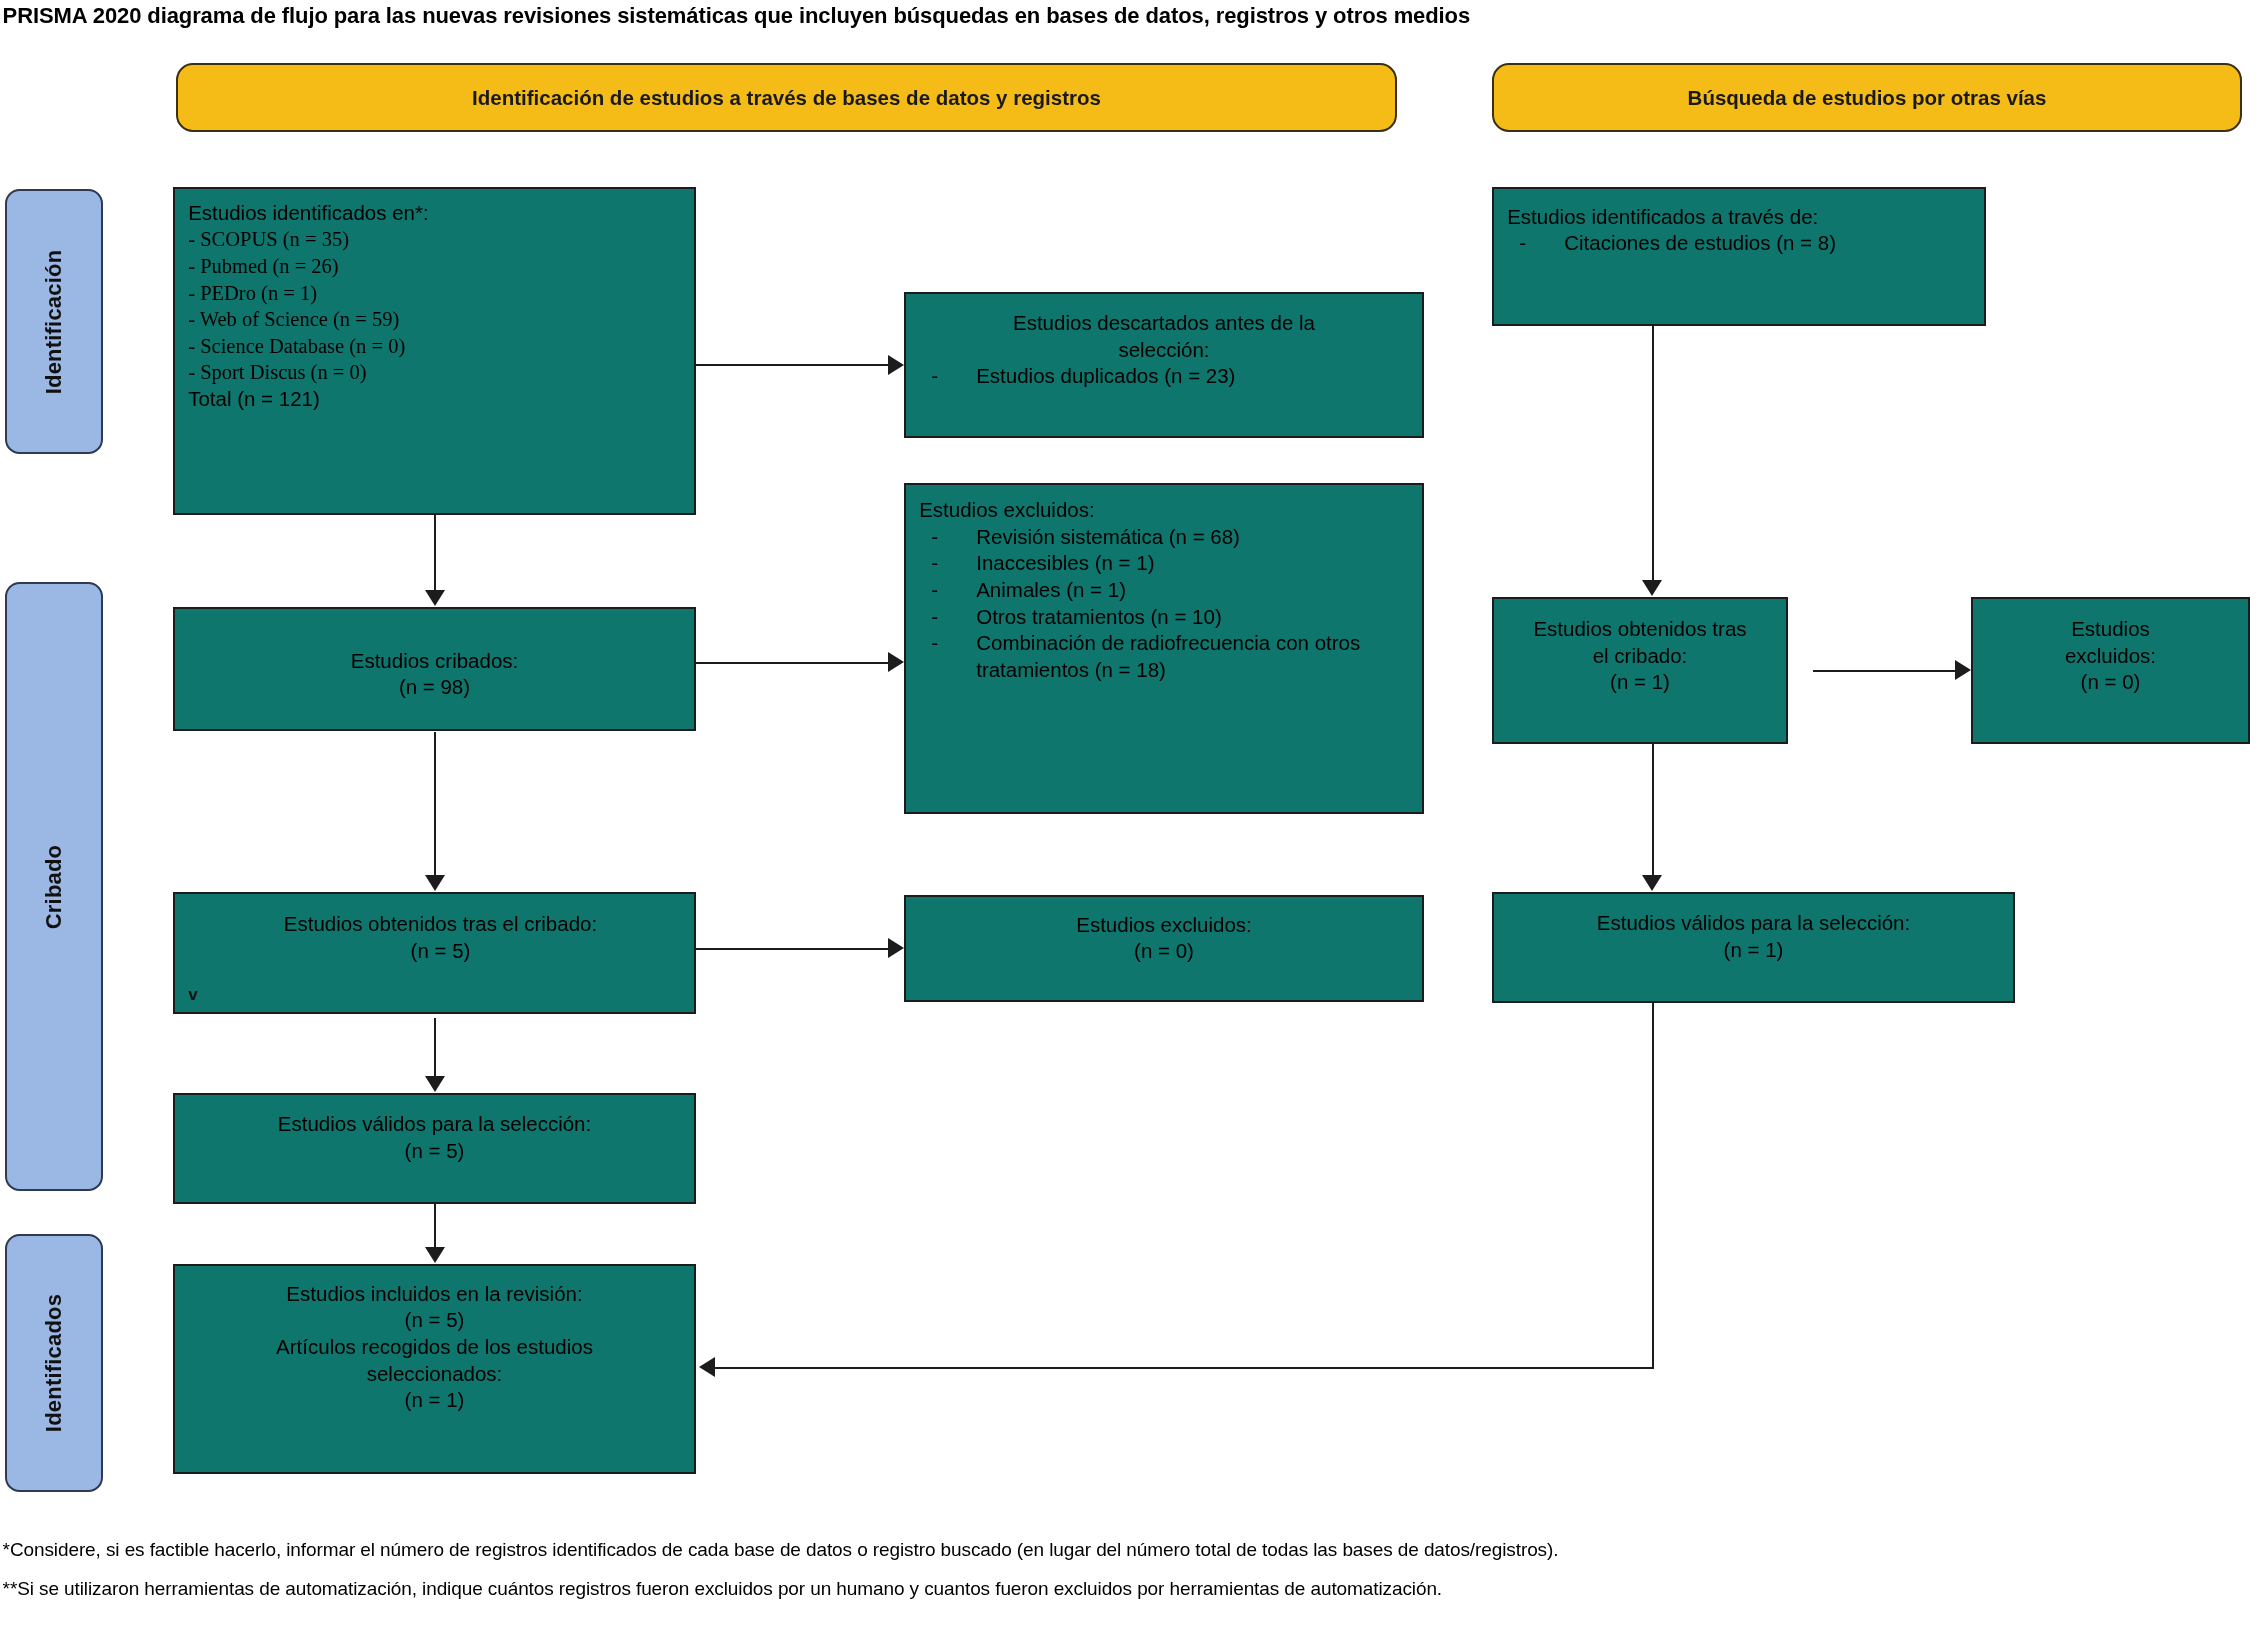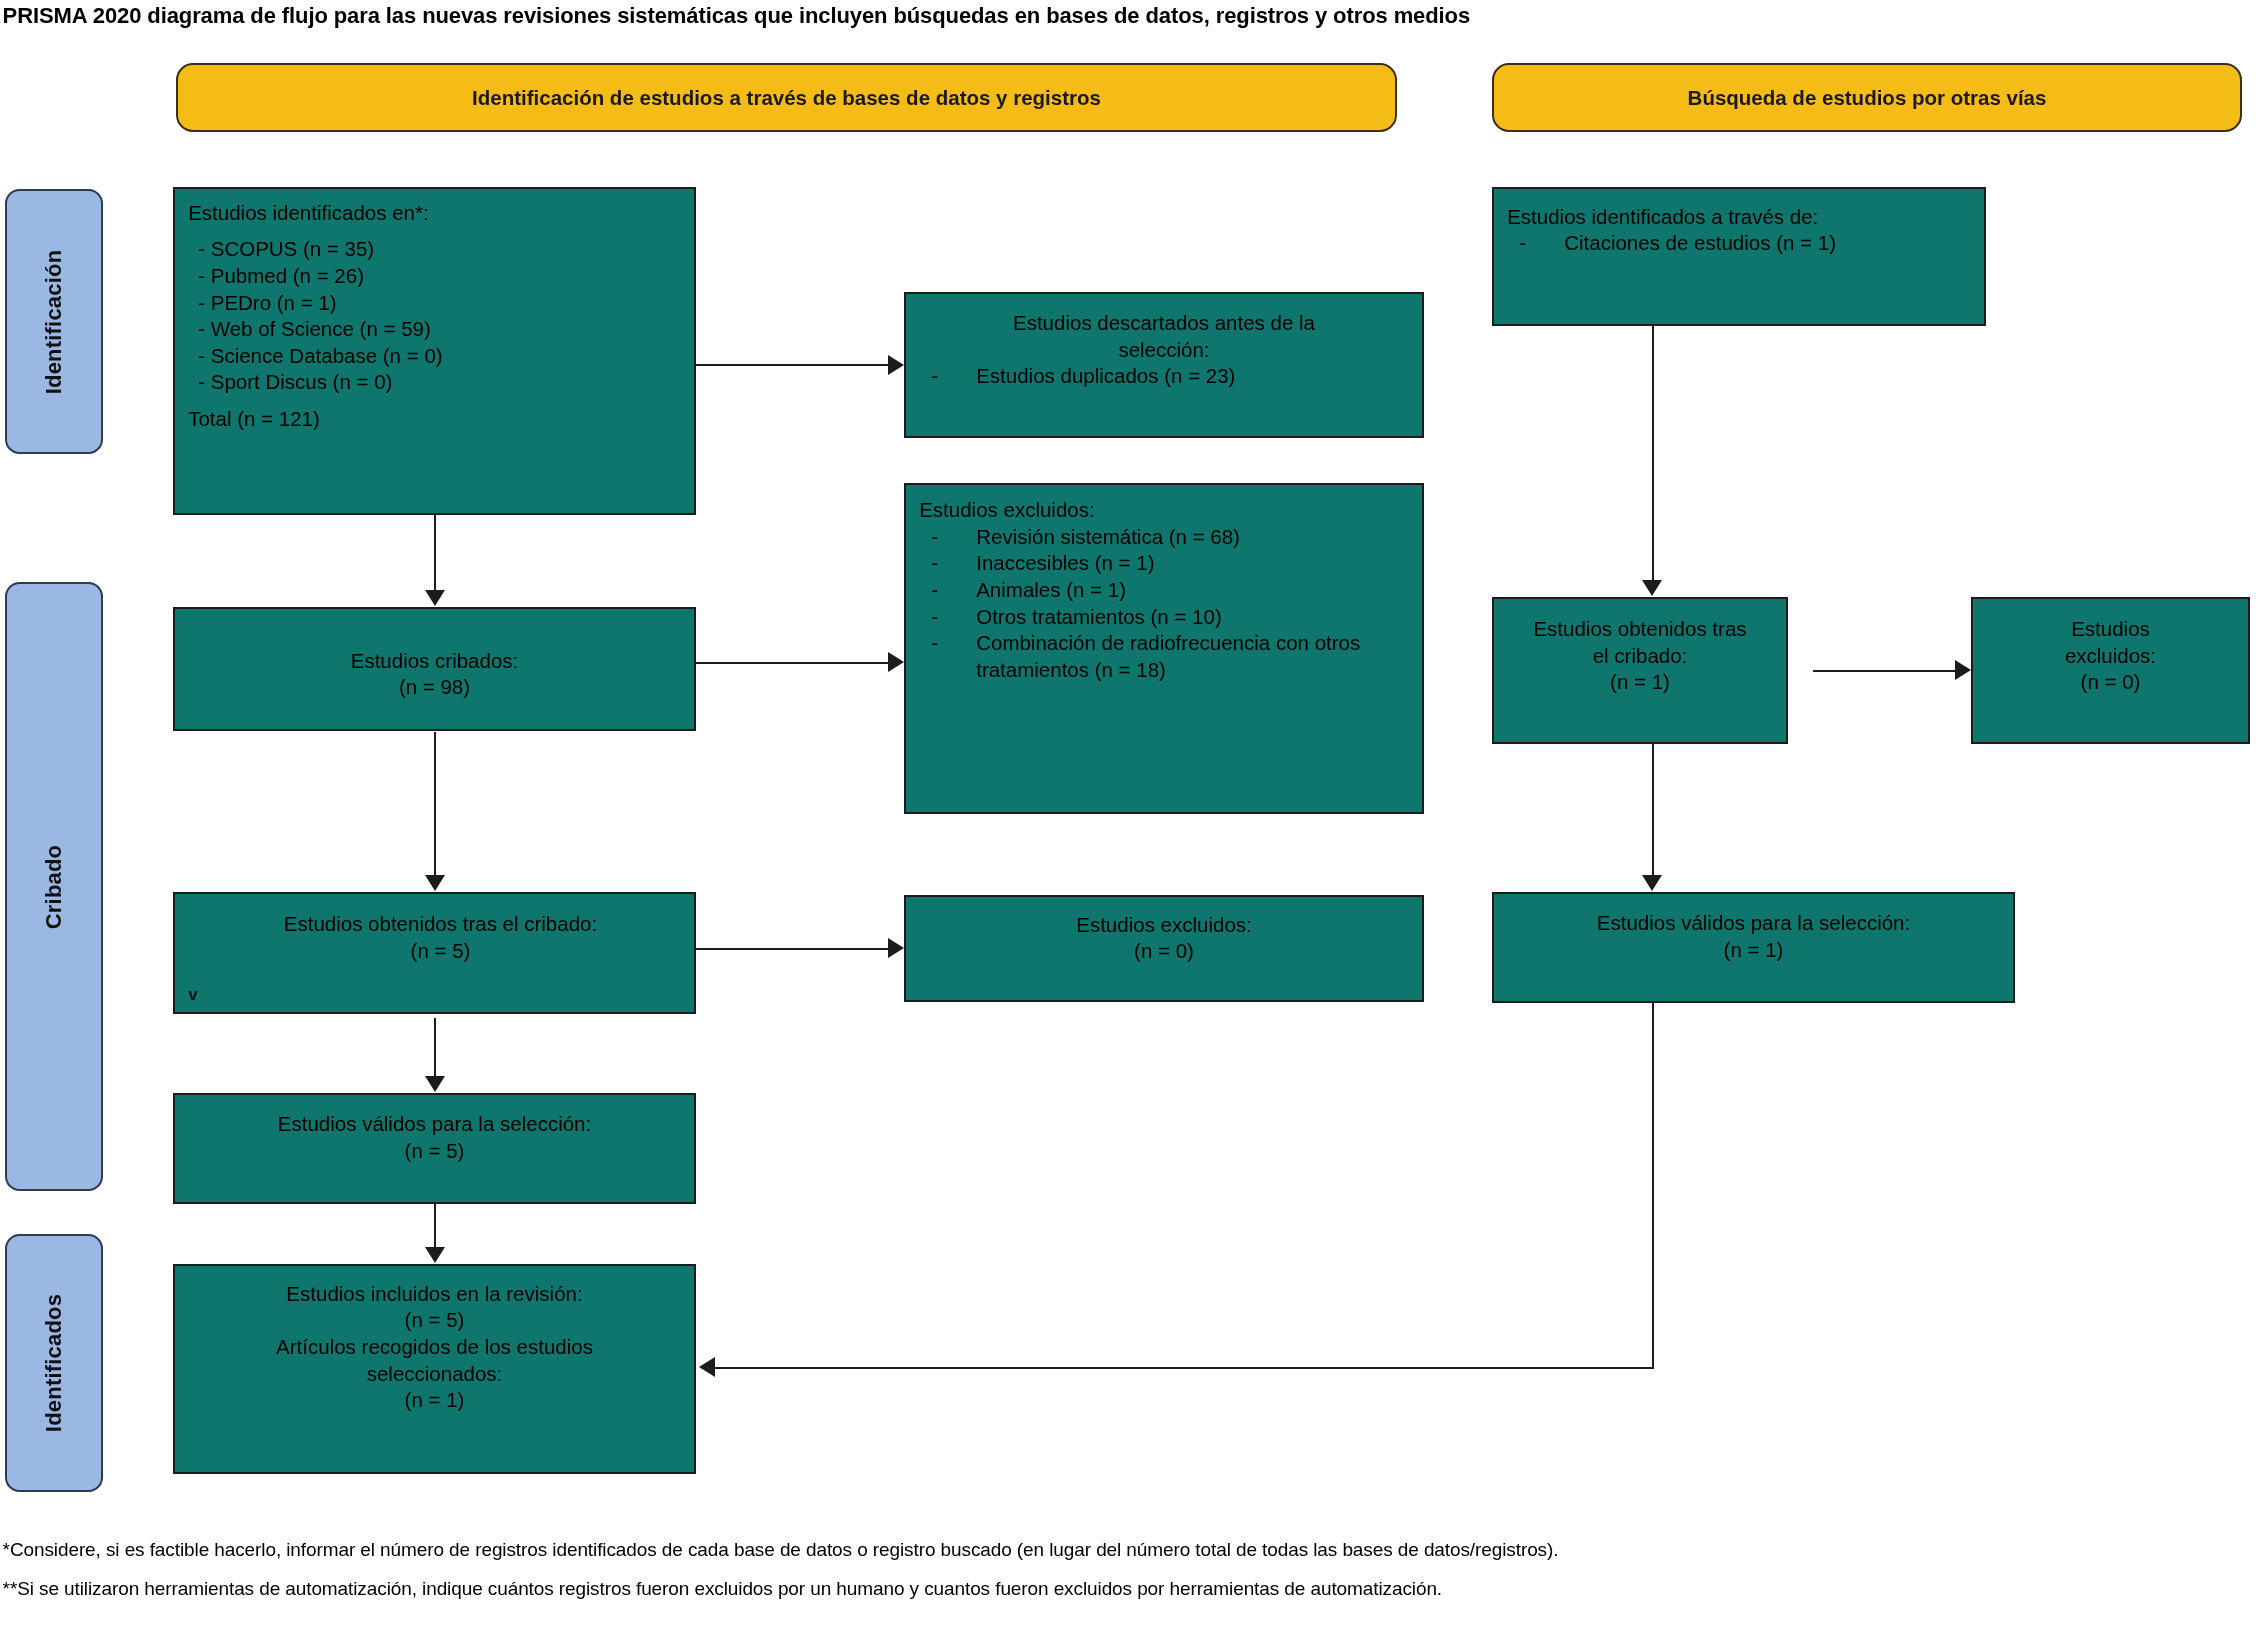--- a/index.html
+++ b/index.html
@@ -97,21 +97,21 @@
     padding-left: 57px;
     text-align: left;
   }
   .dashlist li .dash {
     position: absolute;
     left: 12px;
     top: 0;
   }
 
   
-  .plainlist { list-style: none; margin: 10px; padding: 0; }
+  .plainlist { list-style: none; margin: 0; padding: 0; font-family: Liberation Serif, serif; }
   .plainlist li { white-space: nowrap; }
 
   
   .artifact-v {
     position: absolute;
     font-size: 17px;
     font-weight: bold;
     color: #111;
     line-height: 1;
   }
@@ -276,21 +276,21 @@
       <div class="line">(n = 1)</div>
     </div>
   </div>
 
   <div class="node left" style="left:1492px; top:187px; width:494px; height:139px;">
     <div class="node-inner" style="padding-top:14.6px;">
       <div class="line">Estudios identificados a través de:</div>
       <ul class="dashlist">
         <li>
           <span class="dash">-</span>
-          <span>Citaciones de estudios (n = 1)</span>
+          <span>Citaciones de estudios (n = 8)</span>
         </li>
       </ul>
     </div>
   </div>
 
   <div class="node center" style="left:1492px; top:597px; width:296px; height:147px;">
     <div class="node-inner" style="padding-top:17px;">
       <div class="line">Estudios obtenidos tras</div>
       <div class="line">el cribado:</div>
       <div class="line">(n = 1)</div>

